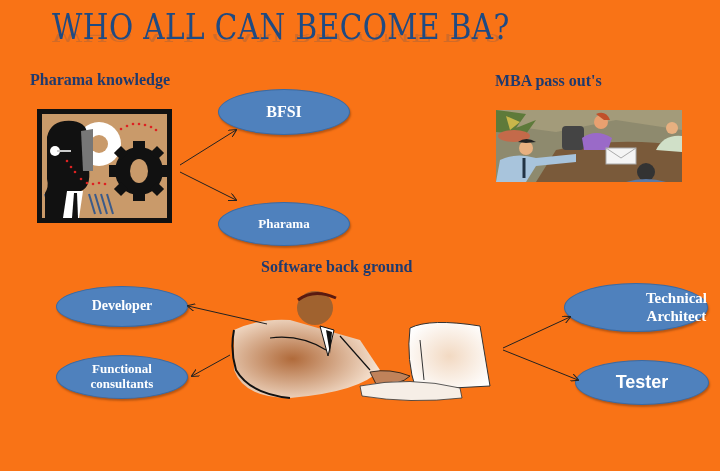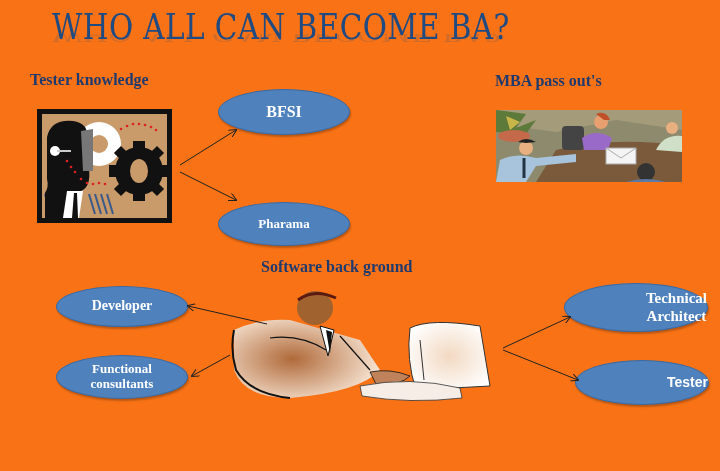--- a/index.html
+++ b/index.html
@@ -14,21 +14,21 @@
   .pic { position: absolute; }
 </style>
 </head>
 <body>
 
 <div id="slide">
 
   <div class="title">WHO ALL CAN BECOME BA?</div>
   <div class="title-reflect">WHO ALL CAN BECOME BA?</div>
 
-  <div class="heading" style="left:30px; top:71px;">Tester knowledge</div>
+  <div class="heading" style="left:30px; top:71px;">Pharama knowledge</div>
 
   <svg class="pic" style="left:37px; top:109px;" width="135" height="114" viewBox="0 0 135 114">
     <rect x="0" y="0" width="135" height="114" fill="#111"></rect>
     <rect x="5" y="5" width="125" height="104" fill="#c99a6a"></rect>
 
     <g stroke="#3a5a8a" stroke-width="2">
       <line x1="8" y1="85" x2="14" y2="105"></line>
         <line x1="14" y1="85" x2="20" y2="105"></line>
         <line x1="20" y1="85" x2="26" y2="105"></line>
       <line x1="52" y1="85" x2="58" y2="105"></line>
@@ -157,21 +157,21 @@
       <span>Functional</span>
       <span>consultants</span>
     </div>
   </div>
   <div class="ellipse" style="left:564px; top:283px; width:142px; height:47px; font-size:15px;justify-content:flex-end;">
     <div>
       <span>Technical</span>
       <span>Architect</span>
     </div>
   </div>
-  <div class="ellipse sans" style="left:575px; top:360px; width:132px; height:43px; font-size:14px;justify-content:flex-end;">
+  <div class="ellipse sans" style="left:575px; top:360px; width:132px; height:43px; font-size:18px;">
     <span>Tester</span>
   </div>
 
   <svg class="arrows" width="720" height="471" viewBox="0 0 720 471">
     <defs>
       <marker id="ah" markerWidth="8" markerHeight="8" refX="7" refY="4" orient="auto" markerUnits="userSpaceOnUse">
         <path d="M0 0 L8 4 L0 8" fill="none" stroke="#222" stroke-width="1"></path>
       </marker>
     </defs>
     <line x1="180" y1="165" x2="236" y2="130" stroke="#222" stroke-width="1" marker-end="url(#ah)"></line>

